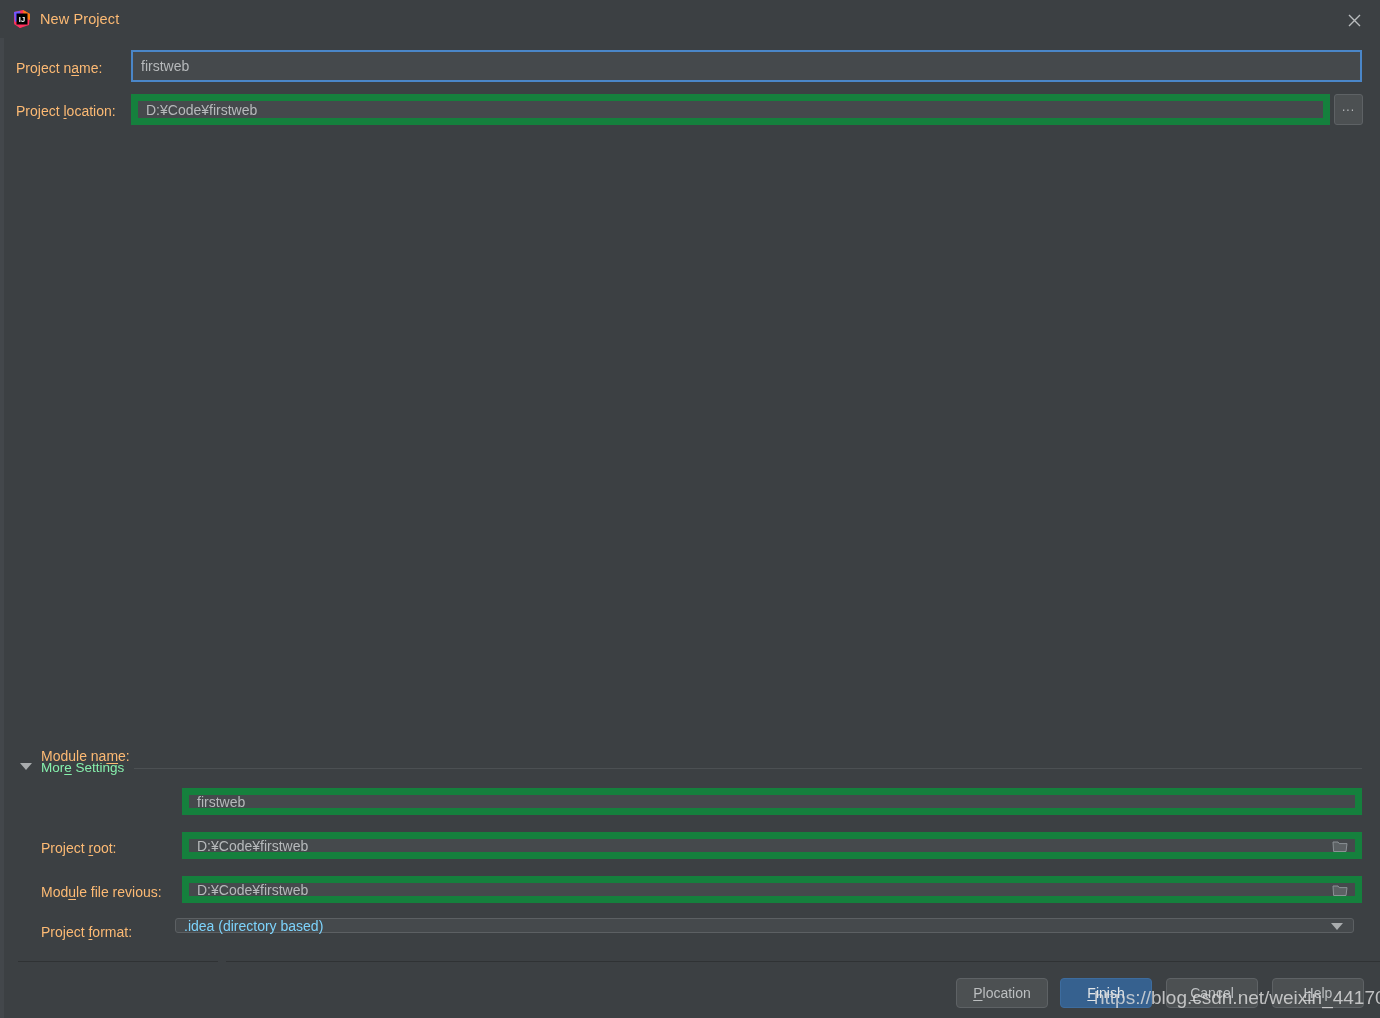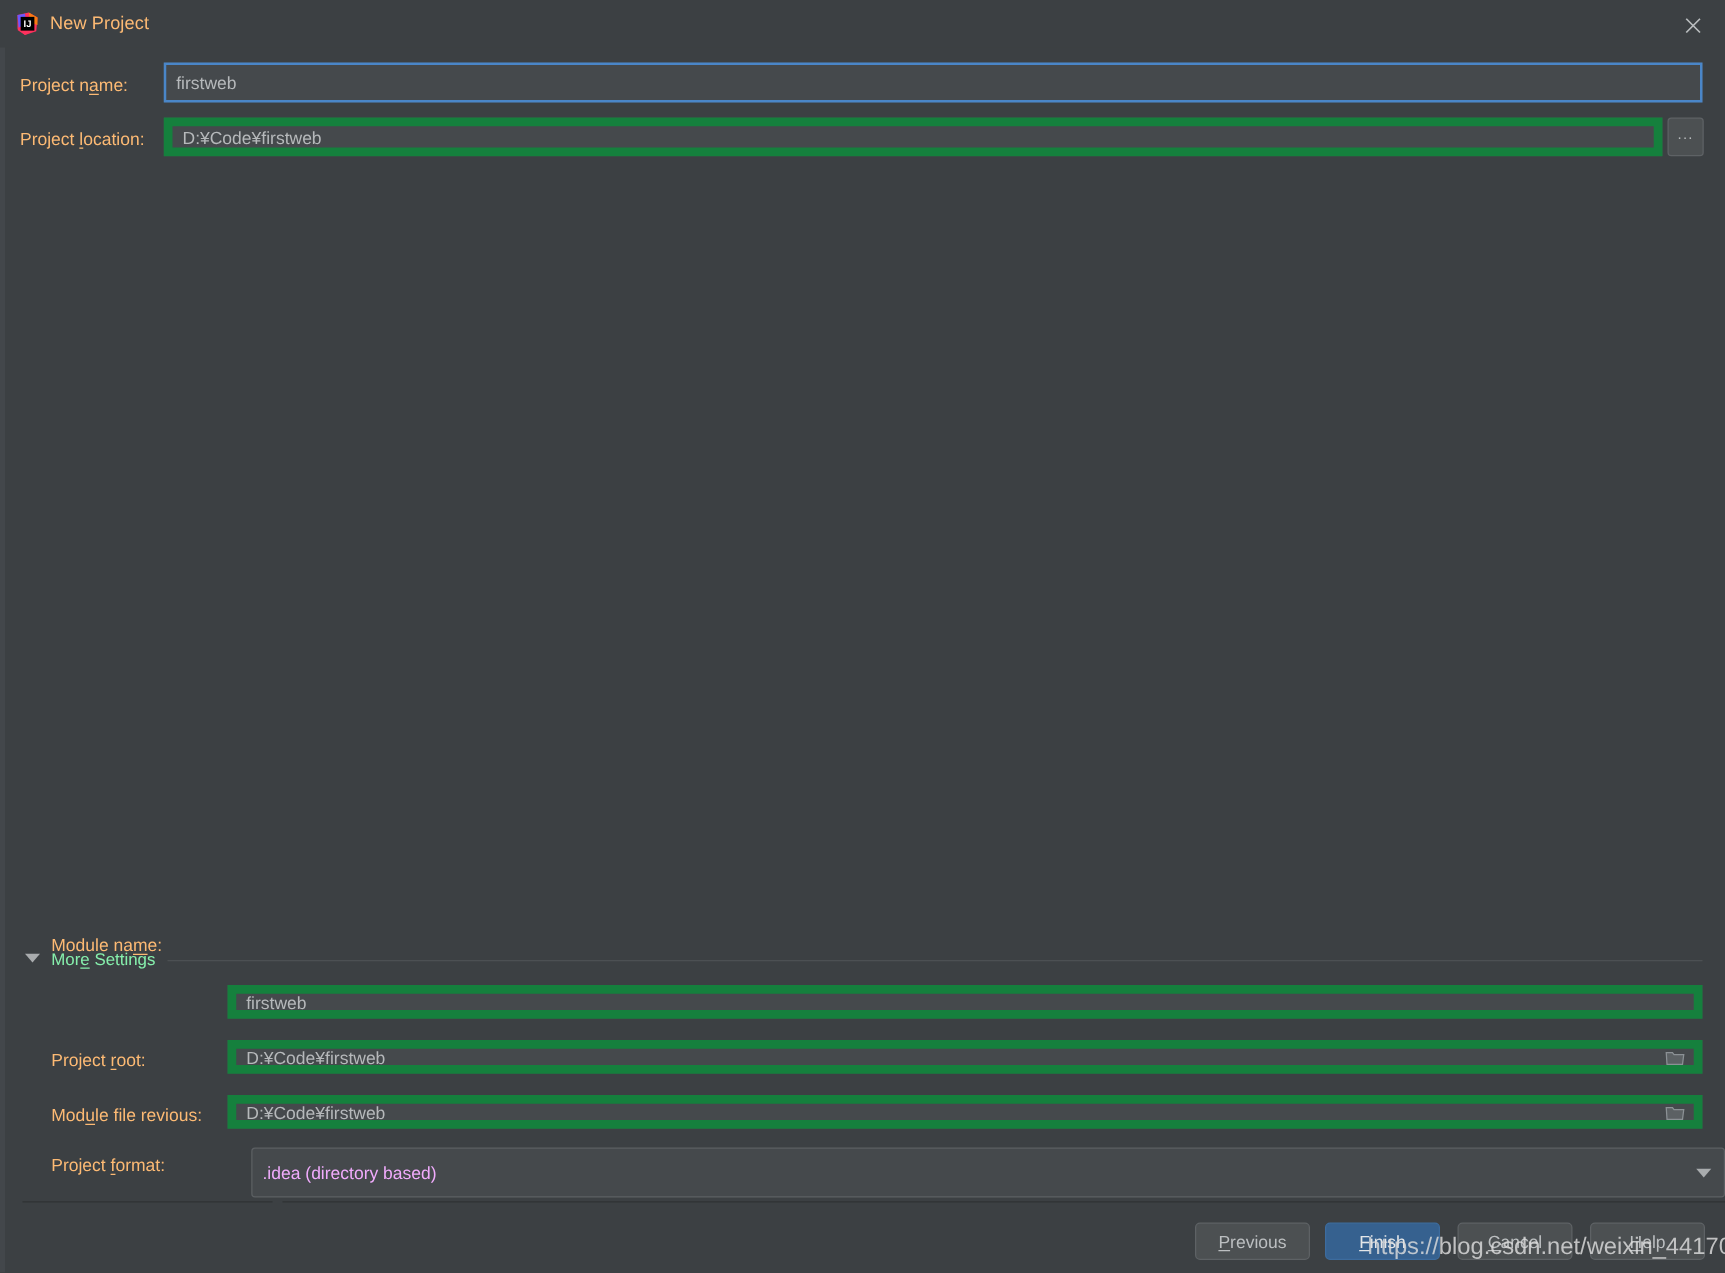--- a/index.html
+++ b/index.html
@@ -155,26 +155,26 @@
   .folder-ico {
     position: absolute;
     right: 7px; top: 50%;
     transform: translateY(-50%);
     width: 16px; height: 14px;
     cursor: pointer;
   }
 
   .combo {
     position: absolute;
-    left: 201px; top: 918px;
-    width: 1179px; height: 40px;
+    left: 175px; top: 918px;
+    width: 1179px; height: 15px;
     background: #45494c;
     border: 1px solid #5c6063;
     border-radius: 3px;
-    color: #f0abfc;
+    color: #7dd3fc;
     font-size: 14px;
     display: flex;
     align-items: center;
     padding: 0 8px;
     cursor: pointer;
   }
   .combo .caret {
     position: absolute;
     right: 10px; top: 50%;
     margin-top: -3px;
@@ -318,21 +318,21 @@
     <span>.idea (directory based)</span>
     <span class="caret"></span>
   </div>
 
   <div class="bottom-rule-left"></div>
   <div class="bottom-rule-right"></div>
 
   <div class="btn" id="btn-previous">
       <span></span>
       <span class="mn">P</span>
-      <span>revious</span>
+      <span>location</span>
     </div>
 
   <div class="btn primary" id="btn-finish">
       <span></span>
       <span class="mn">F</span>
       <span>inish</span>
     </div>
 
   <div class="btn" id="btn-cancel">
       <span></span>

